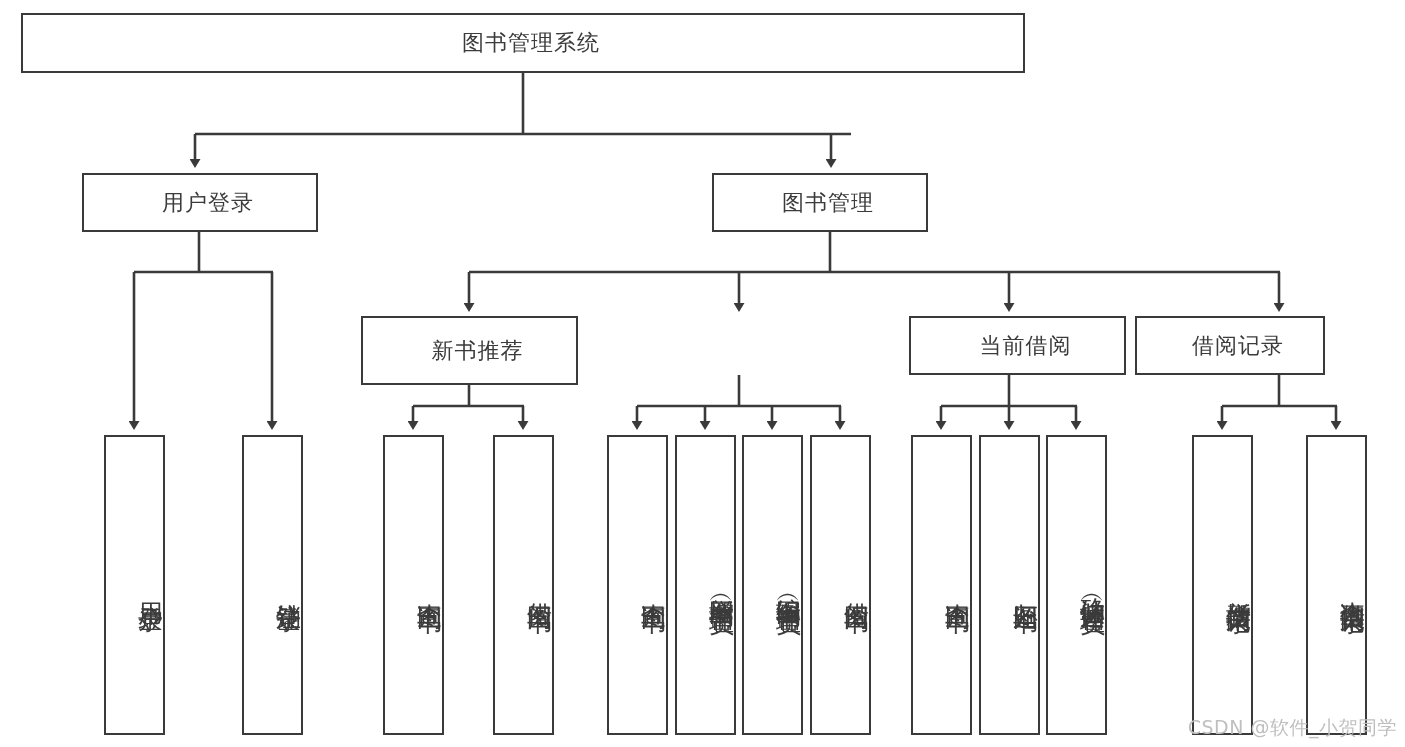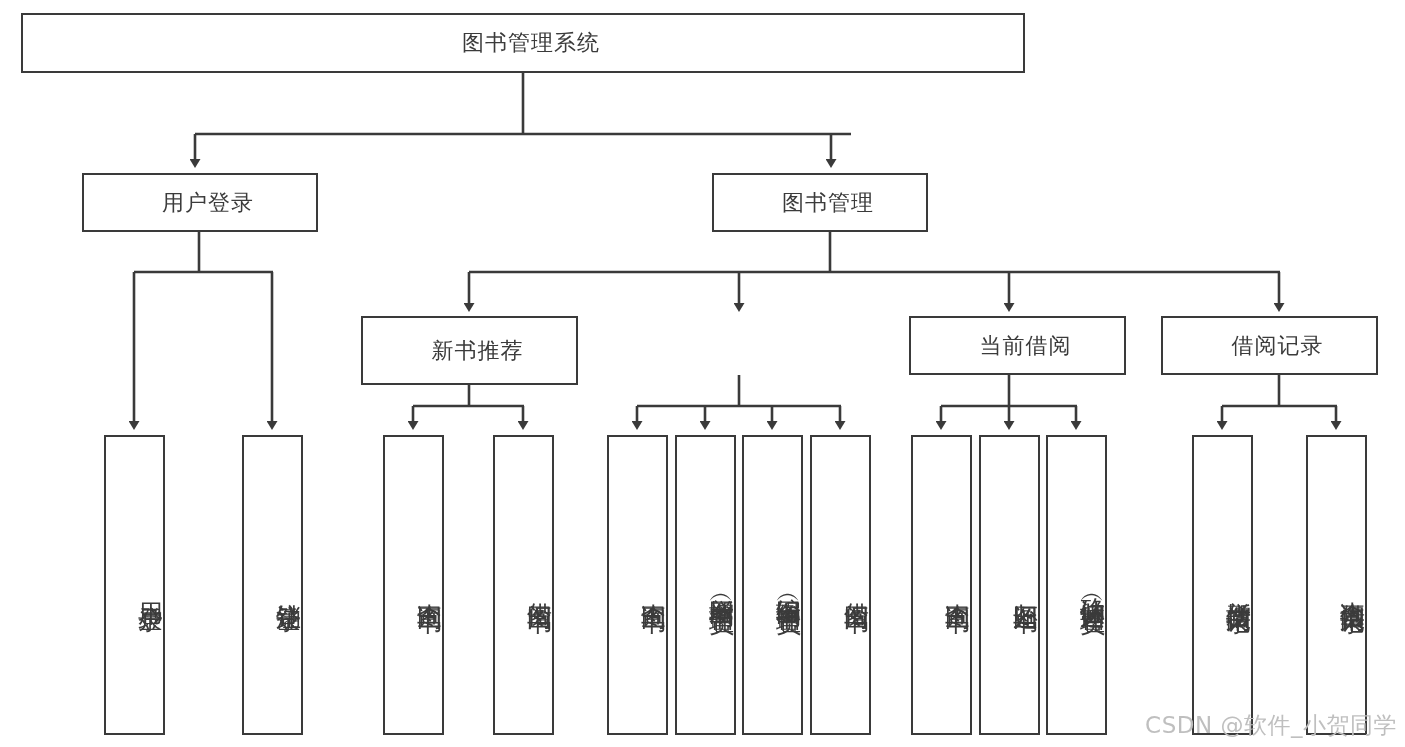--- a/index.html
+++ b/index.html
@@ -53,21 +53,21 @@
   .node.vert > span {
     writing-mode: vertical-rl;
     text-orientation: upright;
     display: block;
     text-align: center;
   }
   #watermark {
     position: absolute;
     right: 8px;
     bottom: 6px;
-    font-size: 23px;
+    font-size: 19px;
     color: #bfbfbf;
     letter-spacing: 0.5px;
     z-index: 6;
     white-space: nowrap;
   }
 </style>
 </head>
 <body>
 
 <div id="canvas">
@@ -132,21 +132,21 @@
   <div class="node horiz" style="left:712px; top:173px; width:216px; height:59px;">
     <span>图书管理</span>
   </div>
 
   <div class="node horiz" style="left:361px; top:316px; width:217px; height:69px;">
     <span>新书推荐</span>
   </div>
   <div class="node horiz" style="left:901px; top:316px; width:217px; height:59px;margin-left:8px;">
     <span>当前借阅</span>
   </div>
-  <div class="node horiz" style="left:1161px; top:316px; width:217px; height:59px;align-items:center;">
+  <div class="node horiz" style="left:1135px; top:316px; width:190px; height:59px;align-items:center;">
     <span>借阅记录</span>
   </div>
 
   <div class="node vert" style="left:104px; top:435px; width:61px; height:300px;">
     <span>用户登录</span>
   </div>
   <div class="node vert" style="left:242px; top:435px; width:61px; height:300px;">
     <span>注销登录</span>
   </div>
 

